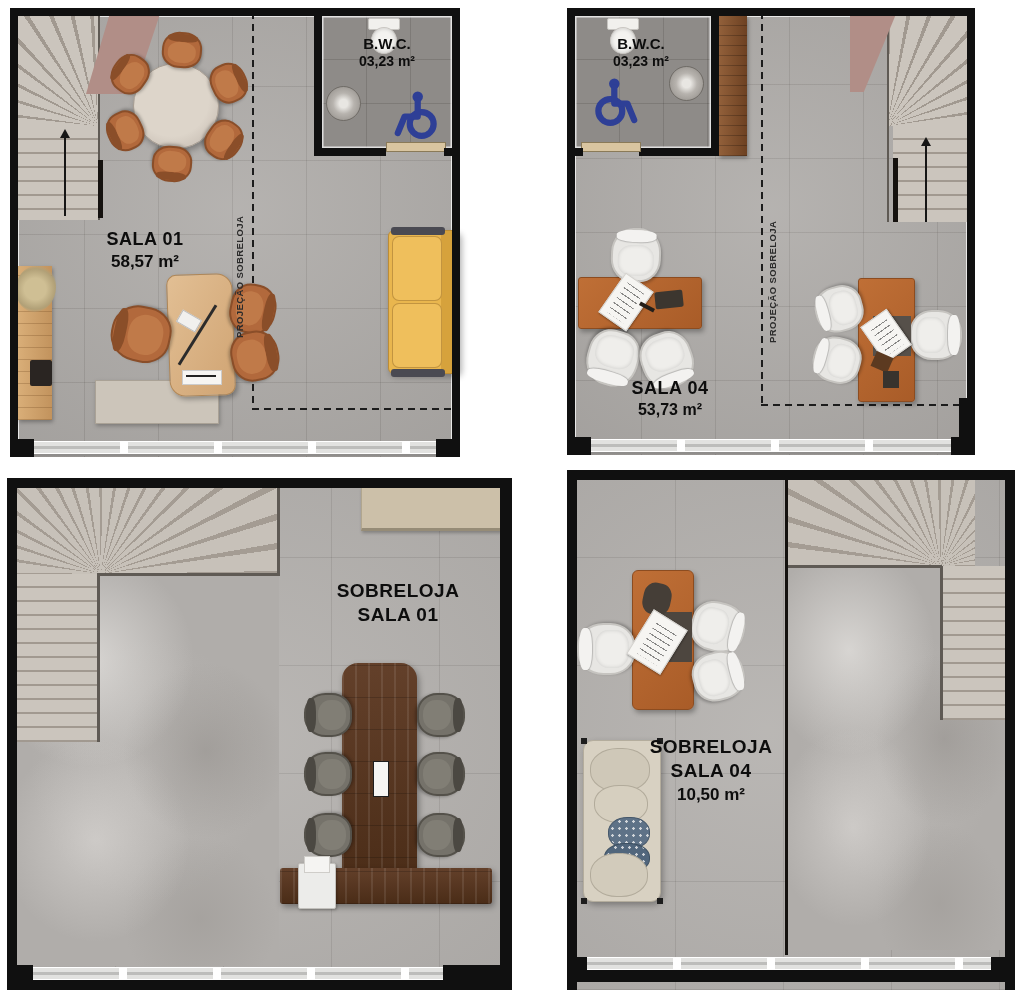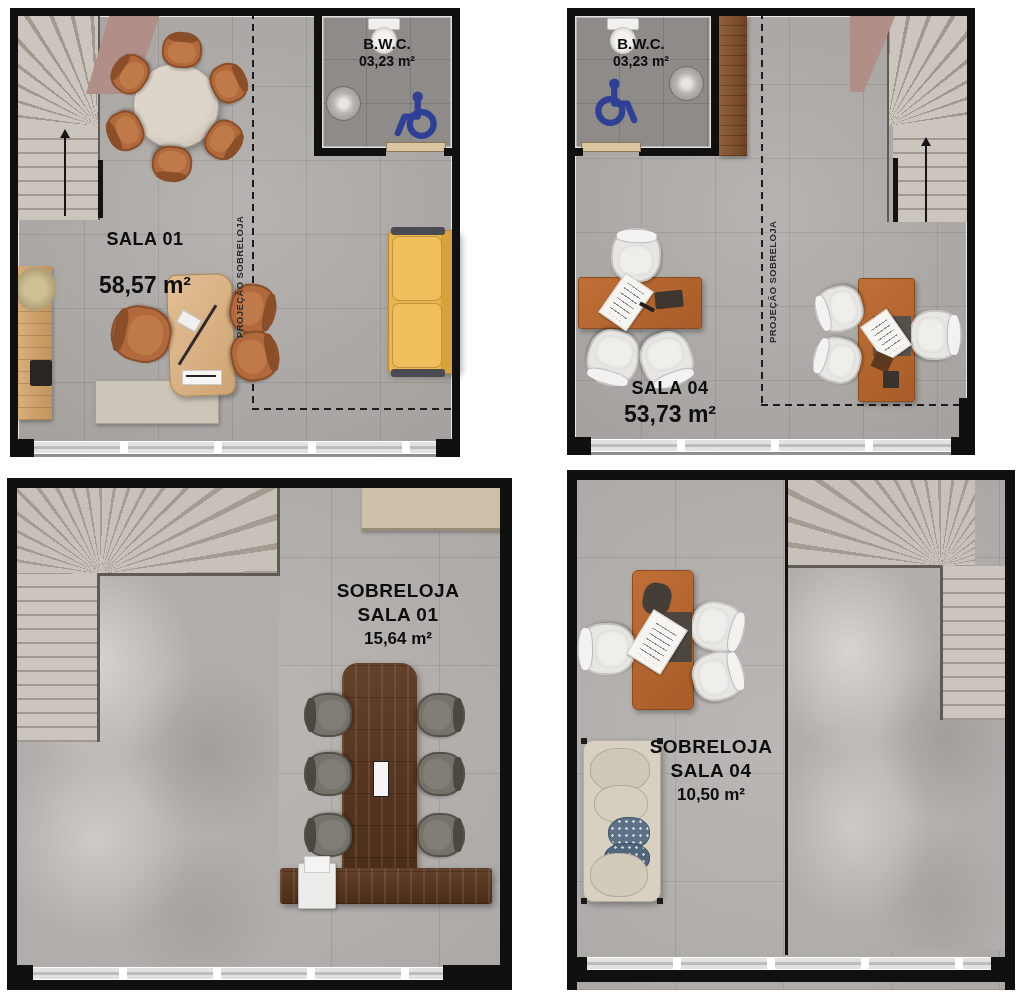--- a/index.html
+++ b/index.html
@@ -166,21 +166,21 @@
     </div>
 
     <div class="cab-wood" style="left:8px;top:258px;width:34px;height:154px;"></div>
     <div class="plant" style="left:6px;top:258px;width:40px;height:46px;"></div>
     <div class="tray" style="left:20px;top:352px;width:22px;height:26px;"></div>
     <div class="cup" style="left:25px;top:355px;width:10px;height:10px;"></div>
     <div class="cup" style="left:25px;top:366px;width:10px;height:10px;"></div>
 
     <div class="lbl" style="left:60px;top:220px;width:150px;">
       <div style="font-size:18px;letter-spacing:.5px;">SALA 01</div>
-      <div style="font-size:23px;margin-top:20px;">58,57 m²</div>
+      <div style="font-size:17px;">58,57 m²</div>
     </div>
 
     <div class="wall" style="left:0;top:0;width:450px;height:8px;"></div>
     <div class="wall" style="left:0;top:0;width:8px;height:445px;"></div>
     <div class="wall" style="left:442px;top:0;width:8px;height:445px;"></div>
     <div class="wall" style="left:0;top:431px;width:24px;height:18px;"></div>
     <div class="wall" style="left:426px;top:431px;width:24px;height:18px;"></div>
     <div class="baseline" style="left:0;top:444px;width:450px;height:4px;"></div>
     <div class="glass" style="left:24px;top:433px;width:402px;height:11px;"></div>
   </div>
@@ -235,21 +235,21 @@
     <div class="darkpad" style="left:306px;top:308px;width:38px;height:40px;"></div>
     <div class="paper" style="left:303px;top:306px;width:30px;height:42px;transform:rotate(-35deg);"></div>
     <div class="f" style="left:306px;top:346px;width:18px;height:16px;background:#5c3a20;transform:rotate(24deg);z-index:5;"></div>
     <div class="f" style="left:316px;top:363px;width:16px;height:17px;background:#38332d;z-index:5;"></div>
     <div class="chair white" style="left:344px;top:301px;width:46px;height:48px;transform:rotate(90deg);"></div>
     <div class="chair white" style="left:249px;top:277px;width:42px;height:44px;transform:rotate(-105deg);"></div>
     <div class="chair white" style="left:247px;top:328px;width:42px;height:44px;transform:rotate(-75deg);"></div>
 
     <div class="lbl" style="left:33px;top:369px;width:140px;">
       <div style="font-size:18px;letter-spacing:.5px;">SALA 04</div>
-      <div style="font-size:23px;">53,73 m²</div>
+      <div style="font-size:16px;">53,73 m²</div>
     </div>
 
     <div class="wall" style="left:0;top:0;width:408px;height:8px;"></div>
     <div class="wall" style="left:0;top:0;width:8px;height:443px;"></div>
     <div class="wall" style="left:400px;top:0;width:8px;height:443px;"></div>
     <div class="wall" style="left:392px;top:390px;width:16px;height:53px;"></div>
     <div class="wall" style="left:0;top:429px;width:24px;height:18px;"></div>
     <div class="wall" style="left:384px;top:429px;width:24px;height:18px;"></div>
     <div class="baseline" style="left:0;top:442px;width:408px;height:4px;"></div>
     <div class="glass" style="left:24px;top:431px;width:360px;height:11px;"></div>
@@ -276,21 +276,20 @@
     <div class="chair gray" style="left:299px;top:213px;width:40px;height:44px;transform:rotate(-90deg);"></div>
     <div class="chair gray" style="left:299px;top:272px;width:40px;height:44px;transform:rotate(-90deg);"></div>
     <div class="chair gray" style="left:299px;top:333px;width:40px;height:44px;transform:rotate(-90deg);"></div>
     <div class="chair gray" style="left:412px;top:213px;width:40px;height:44px;transform:rotate(90deg);"></div>
     <div class="chair gray" style="left:412px;top:272px;width:40px;height:44px;transform:rotate(90deg);"></div>
     <div class="chair gray" style="left:412px;top:333px;width:40px;height:44px;transform:rotate(90deg);"></div>
 
     <div class="lbl" style="left:291px;top:101px;width:200px;">
       <div style="font-size:19px;letter-spacing:.5px;">SOBRELOJA</div>
       <div style="font-size:19px;letter-spacing:.5px;">SALA 01</div>
-      <div style="font-size:17px;">15,64 m²</div>
     </div>
 
     <div class="wall" style="left:0;top:0;width:505px;height:10px;"></div>
     <div class="wall" style="left:0;top:0;width:10px;height:512px;"></div>
     <div class="wall" style="left:493px;top:0;width:12px;height:512px;"></div>
     <div class="wall" style="left:0;top:500px;width:505px;height:12px;"></div>
     <div class="wall" style="left:0;top:487px;width:26px;height:25px;"></div>
     <div class="wall" style="left:436px;top:487px;width:69px;height:25px;"></div>
     <div class="glass" style="left:26px;top:489px;width:410px;height:11px;"></div>
   </div>

